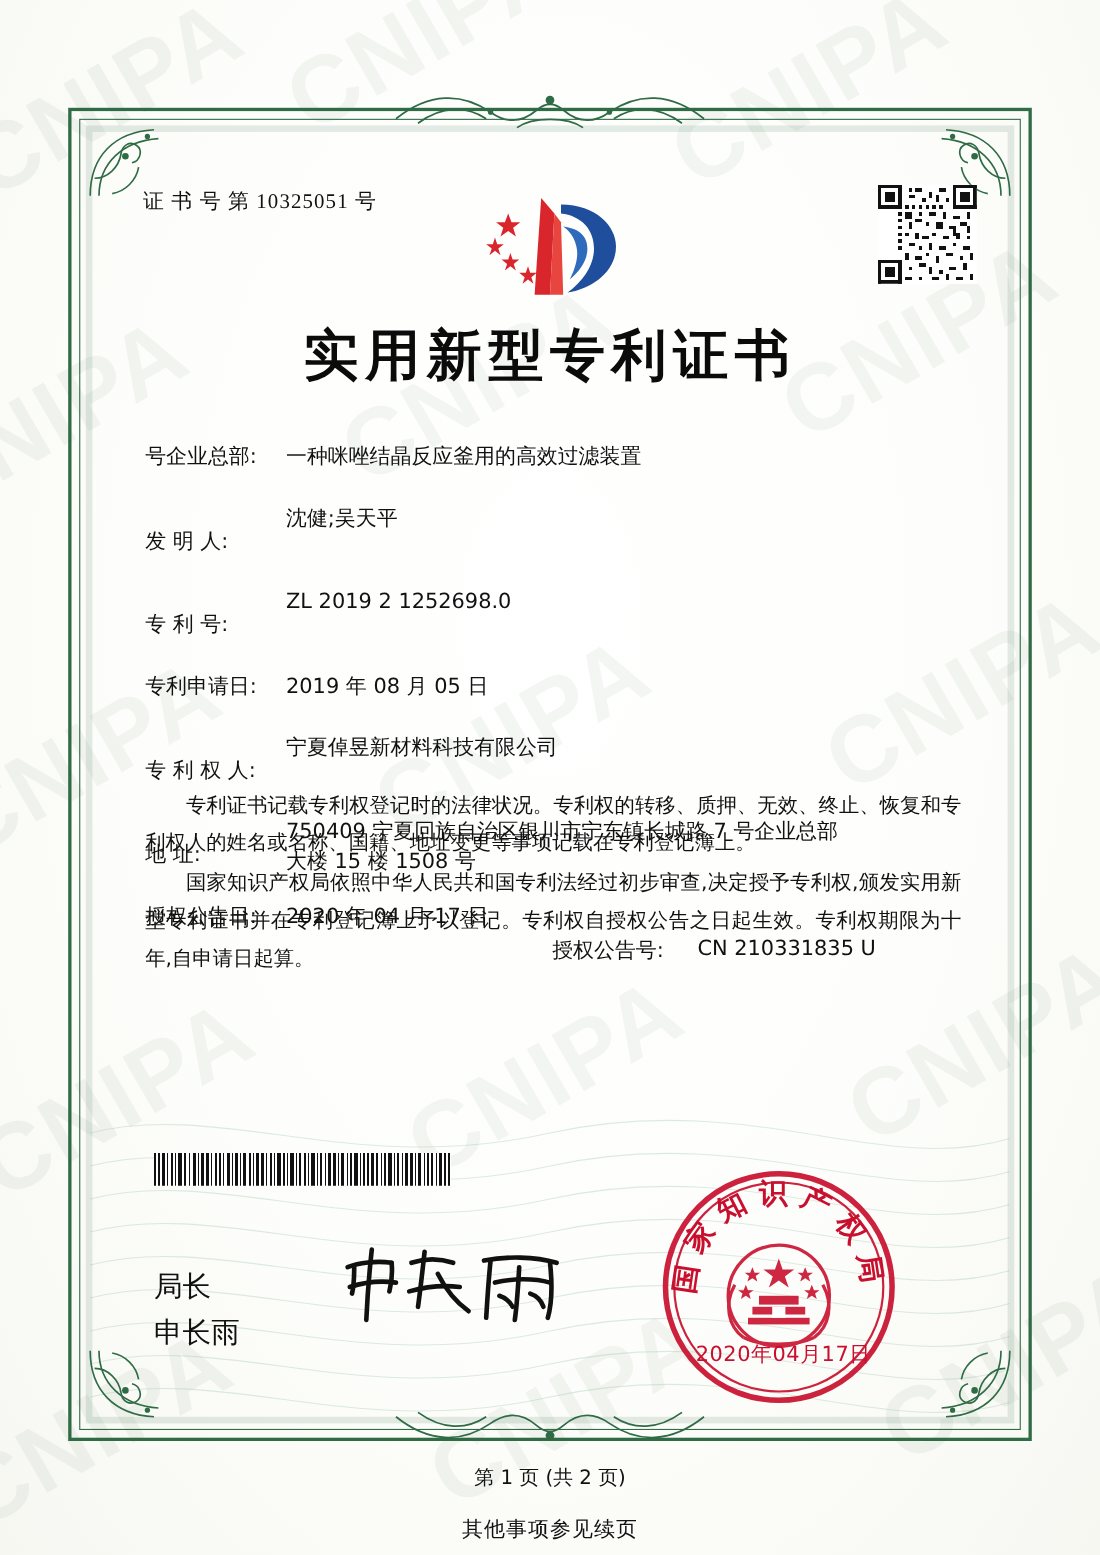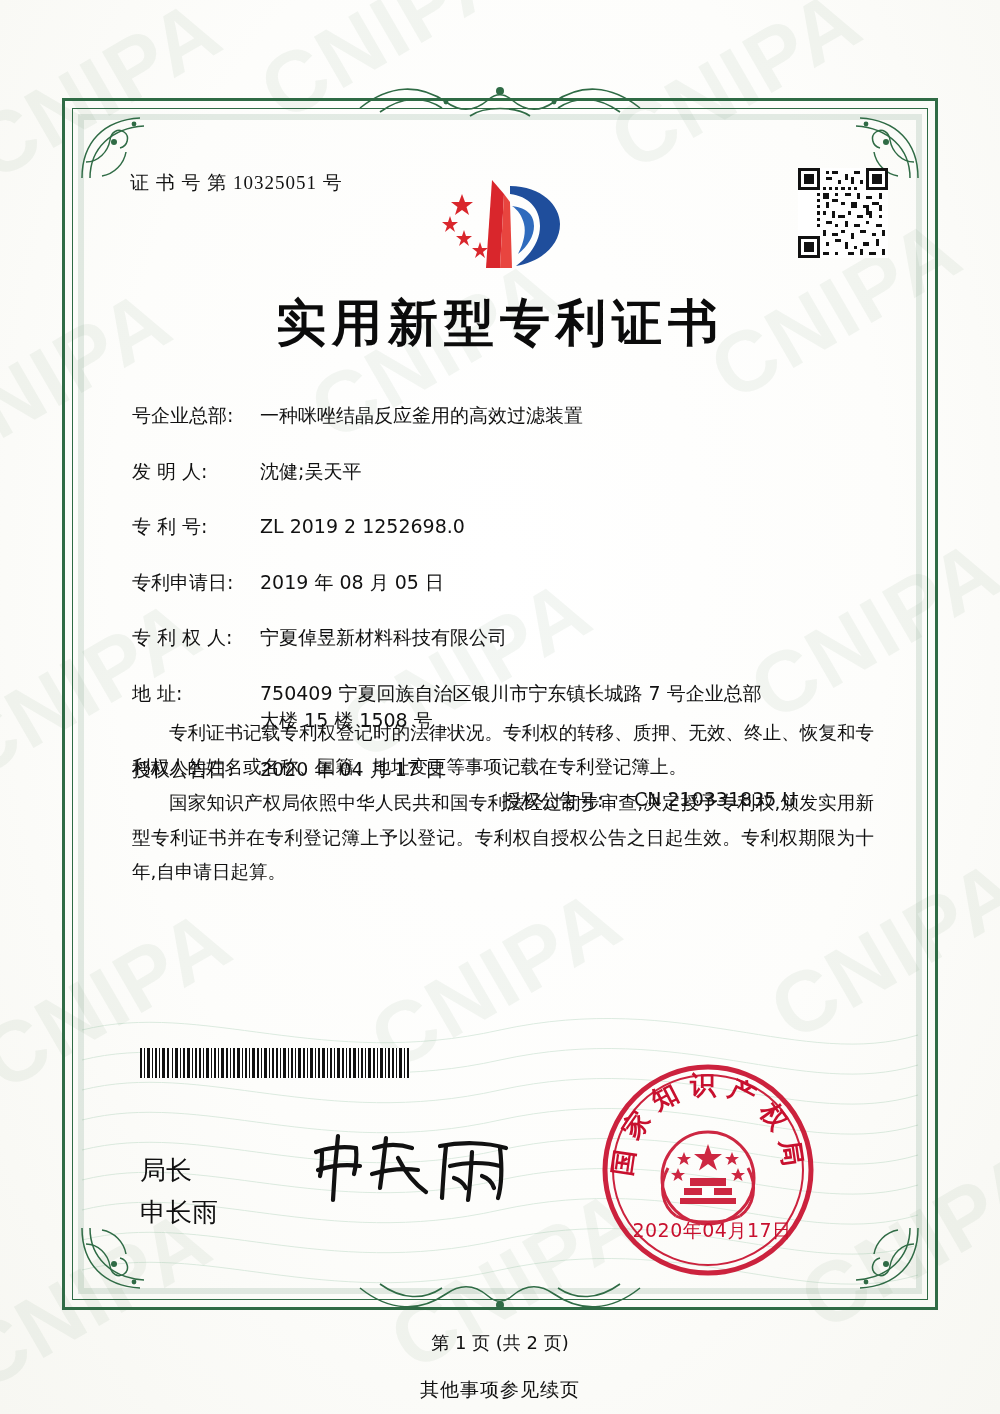--- a/index.html
+++ b/index.html
@@ -181,20 +181,21 @@
   }
   .row .lbl {
     width: 128px;
     flex: 0 0 128px;
     letter-spacing: 0px;
     white-space: nowrap;
   }
   .row .lbl.sp {
     display: flex;
     justify-content: space-between;
+    margin-top: 21px;
   }
   .row .val {
     flex: 1 1 auto;
   }
   .row .val .ln2 { display: block; }
 
   .row-split {
     display: flex;
     align-items: flex-start;
     font-size: 19px;

